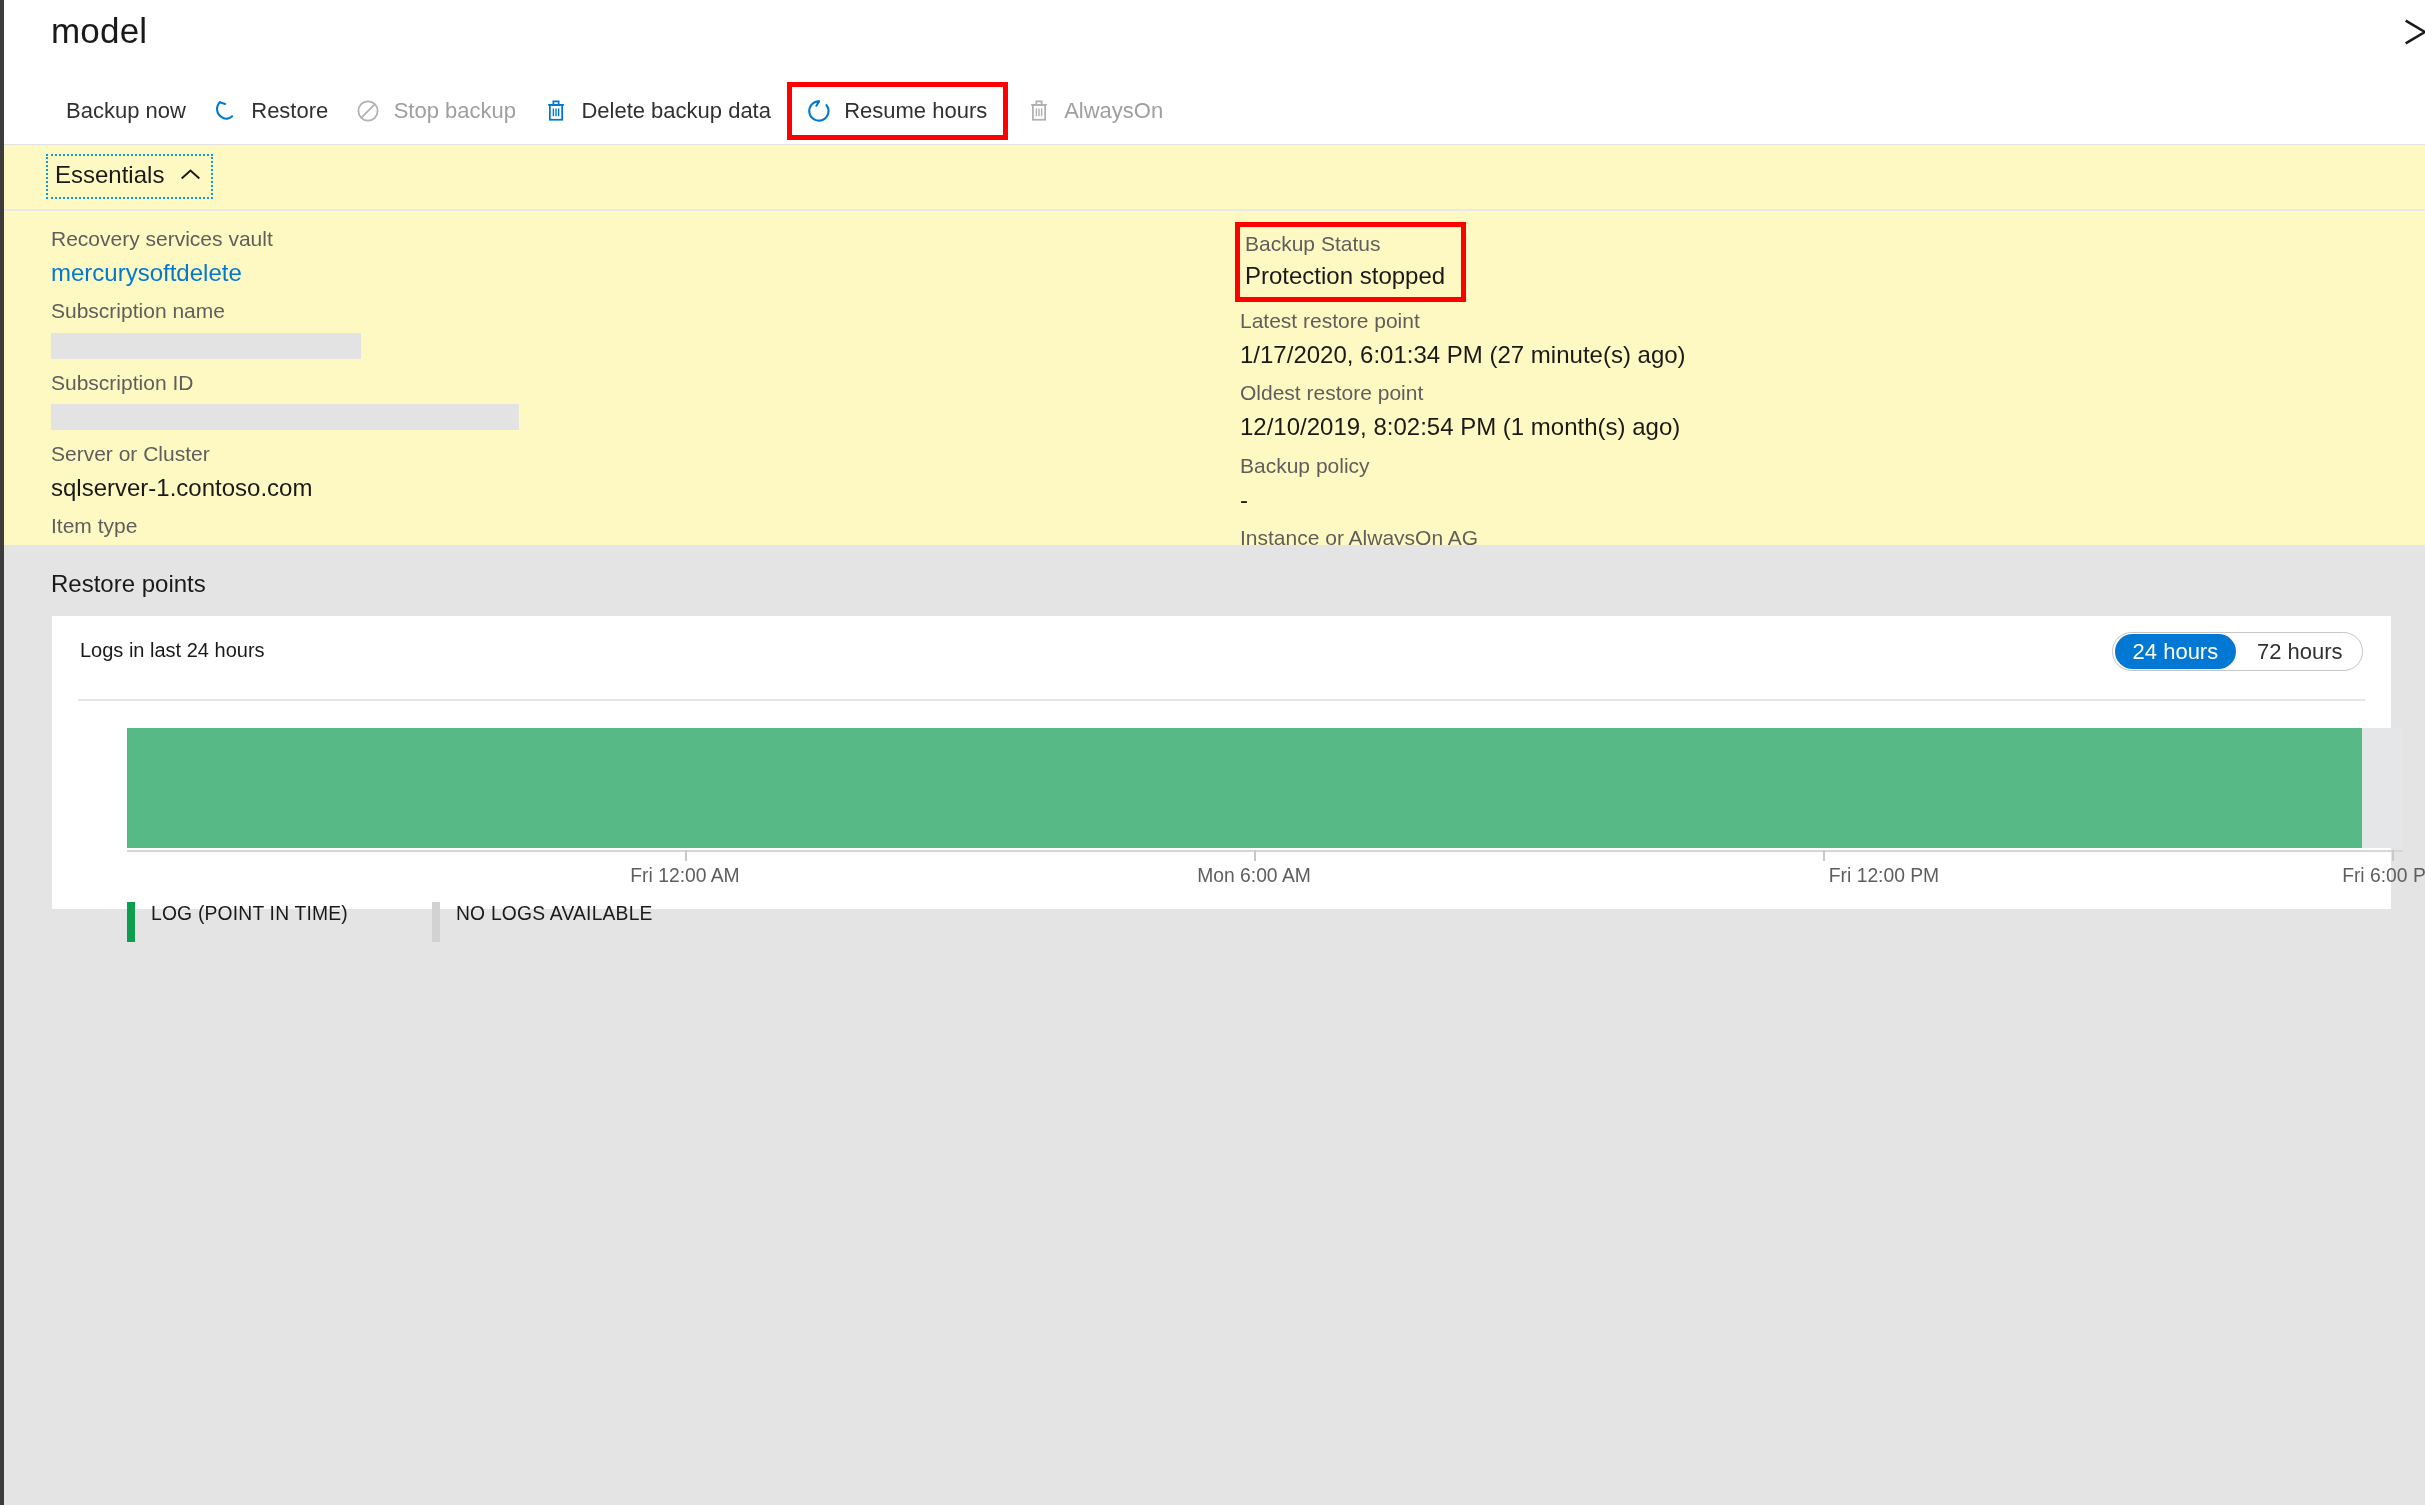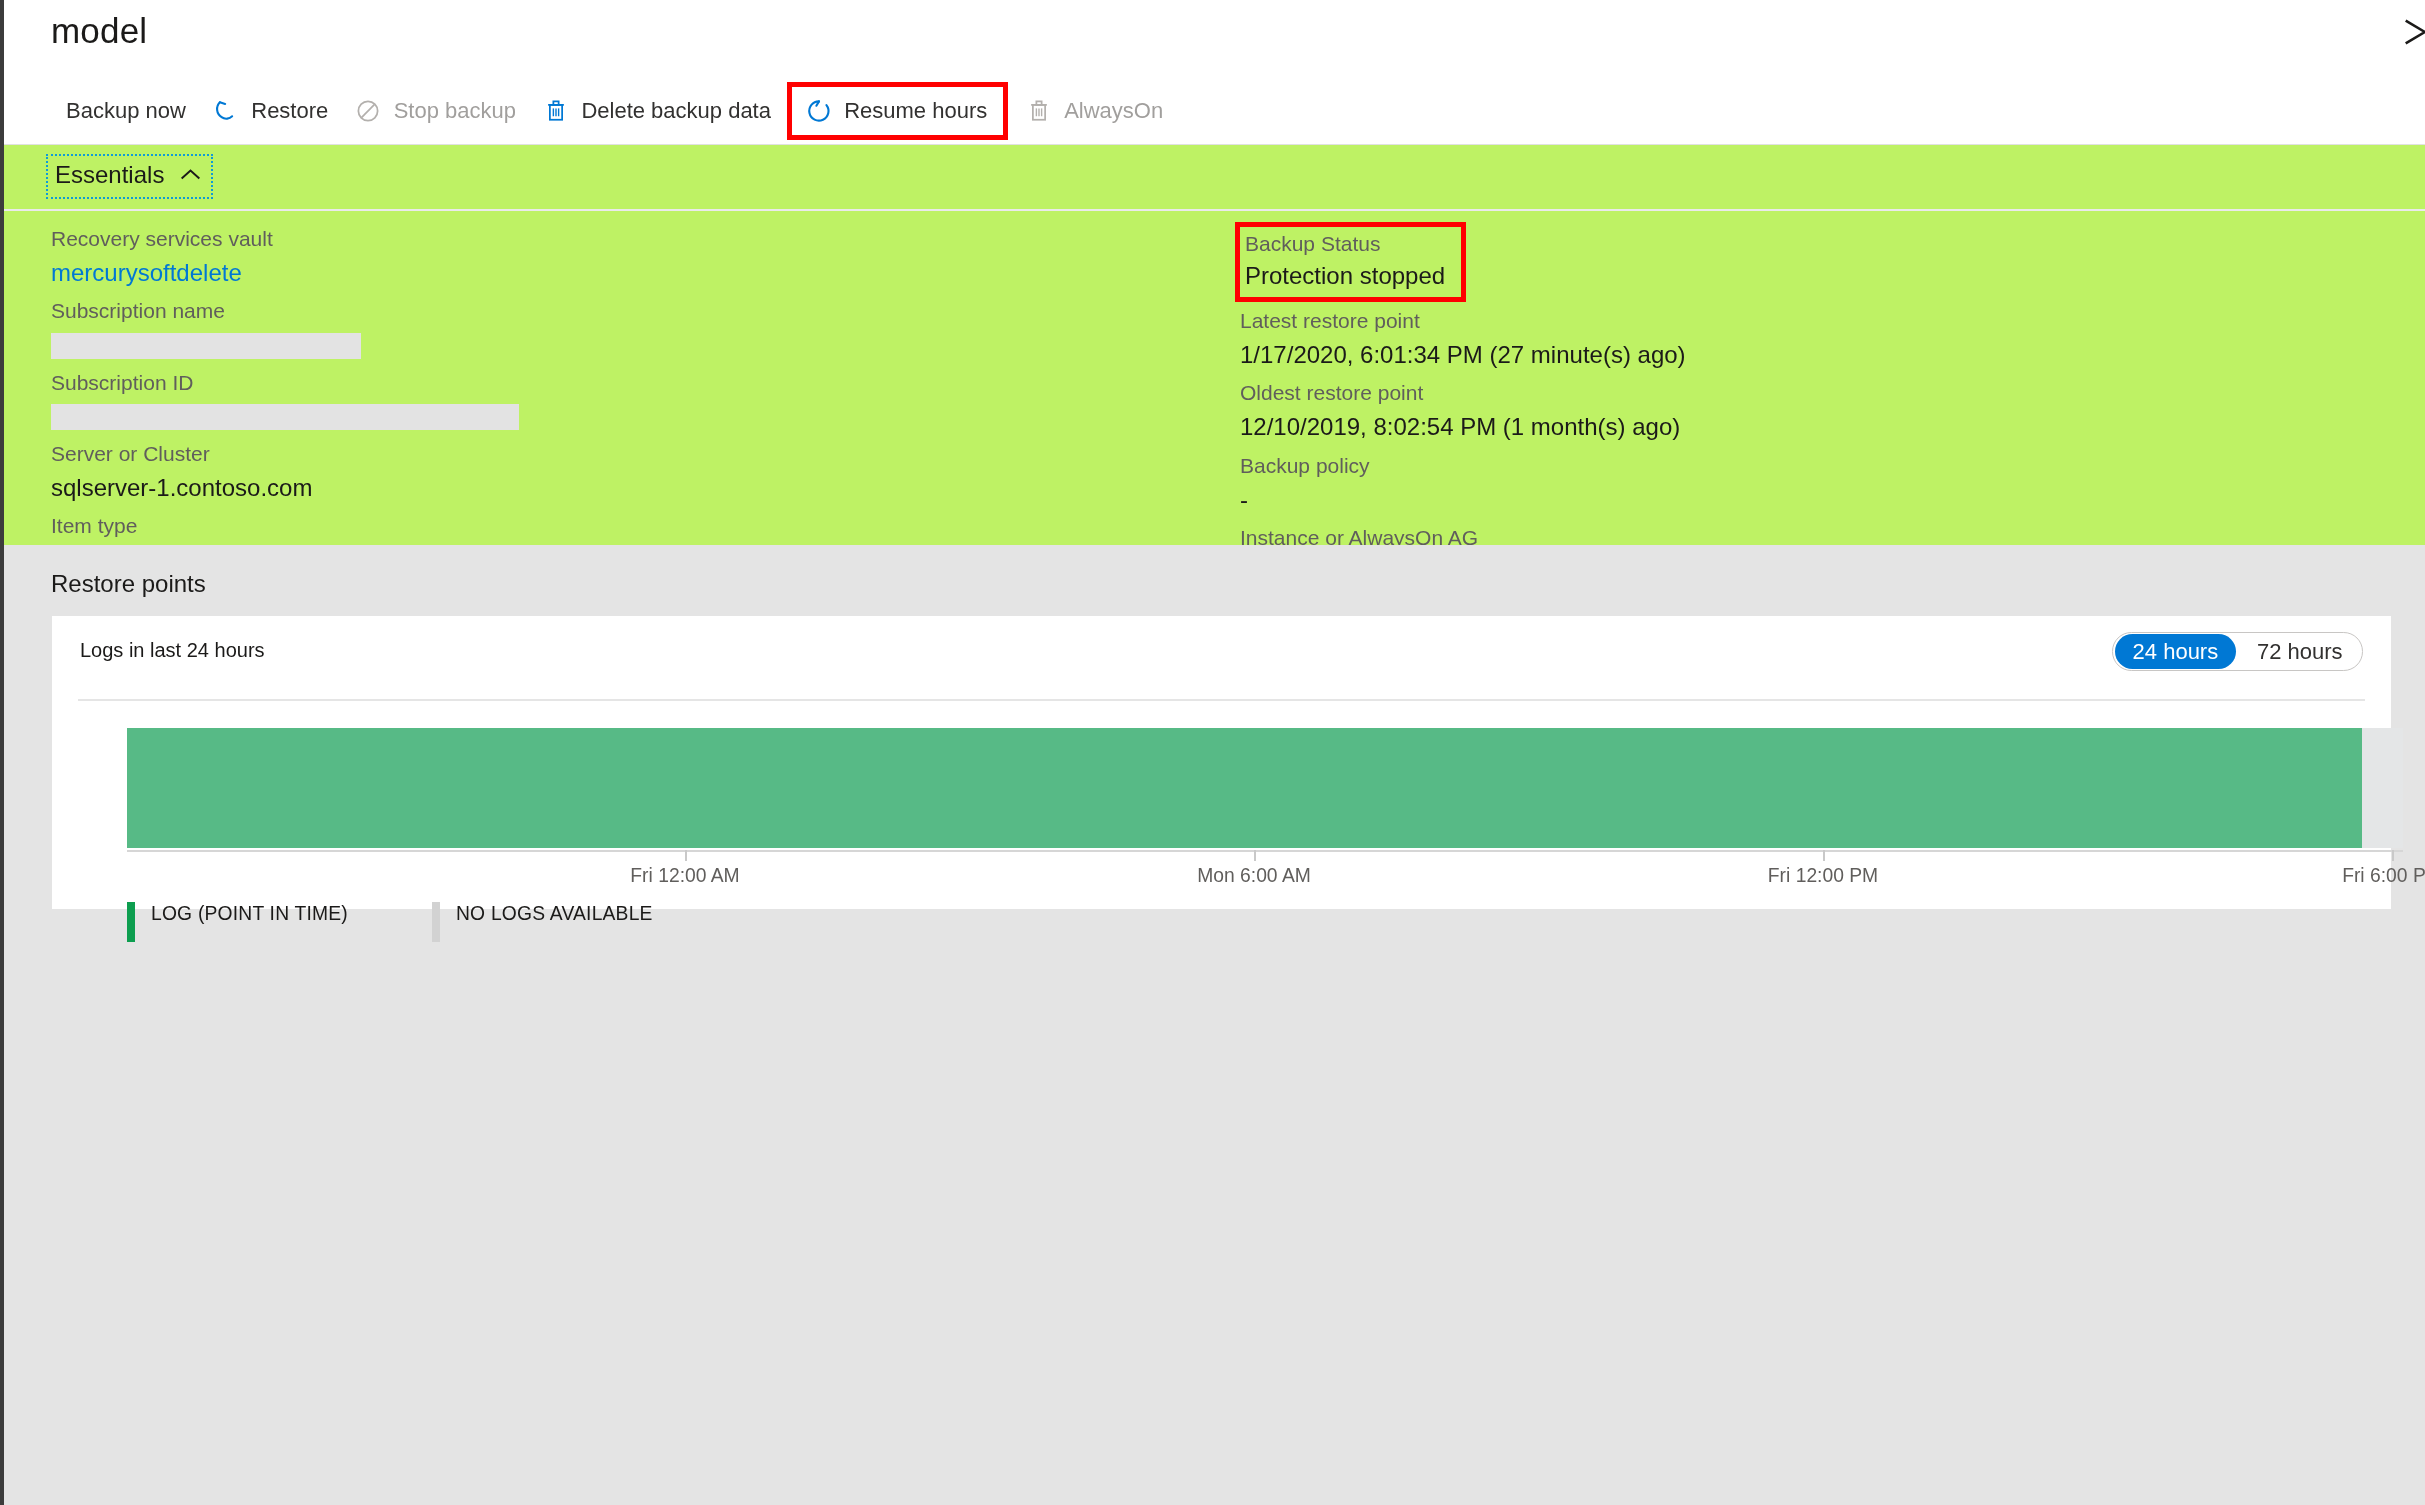--- a/index.html
+++ b/index.html
@@ -57,21 +57,21 @@
   .cmd.highlighted {
     border: 5.3px solid #ff0000;
     height: 58px;
     padding: 0 16px 0 12.3px;
     margin: 0 3.5px;
   }
 
   
   .essentials {
     position: absolute; left: 0; top: 145px; right: 0; height: 400px;
-    background: #bef264;
+    background: #fef9c3;
   }
   .ess-toggle {
     position: absolute; left: 42px; top: 8.8px;
     display: flex; align-items: center; gap: 15px;
     border: 2.6px dotted #0f9bd7;
     padding: 5.3px 8.8px 8px 7px;
     cursor: pointer;
   }
   .ess-toggle .lbl { font-size: 24px; color: #1b1a19; }
   .ess-toggle .chev svg { display:block; }
@@ -361,21 +361,21 @@
         <div class="chart-bar" id="logbar" style="left: 0%; width: 98.2%; background: rgb(87, 186, 134);"></div>
       </div>
 
       <div class="chart-axis"></div>
       <div id="ticks">
           <div class="tick" style="left: 633px;"></div>
           <div class="tick-label" style="left: 633px;">Fri 12:00 AM</div>
           <div class="tick" style="left: 1202px;"></div>
           <div class="tick-label" style="left: 1202px;">Mon 6:00 AM</div>
           <div class="tick" style="left: 1771px;"></div>
-          <div class="tick-label" style="left: 1771px;">Fri 12:00 PM</div>
+          <div class="tick-label" style="left: 1832px;">Fri 12:00 PM</div>
           <div class="tick" style="left: 2340px;"></div>
           <div class="tick-label" style="left: 2340px;">Fri 6:00 PM</div>
         </div>
 
       <div class="legend">
         <div class="leg-item">
           <span class="leg-sw green"></span>
           <span class="leg-tx">LOG (POINT IN TIME)</span>
         </div>
         <div class="leg-gap"></div>

